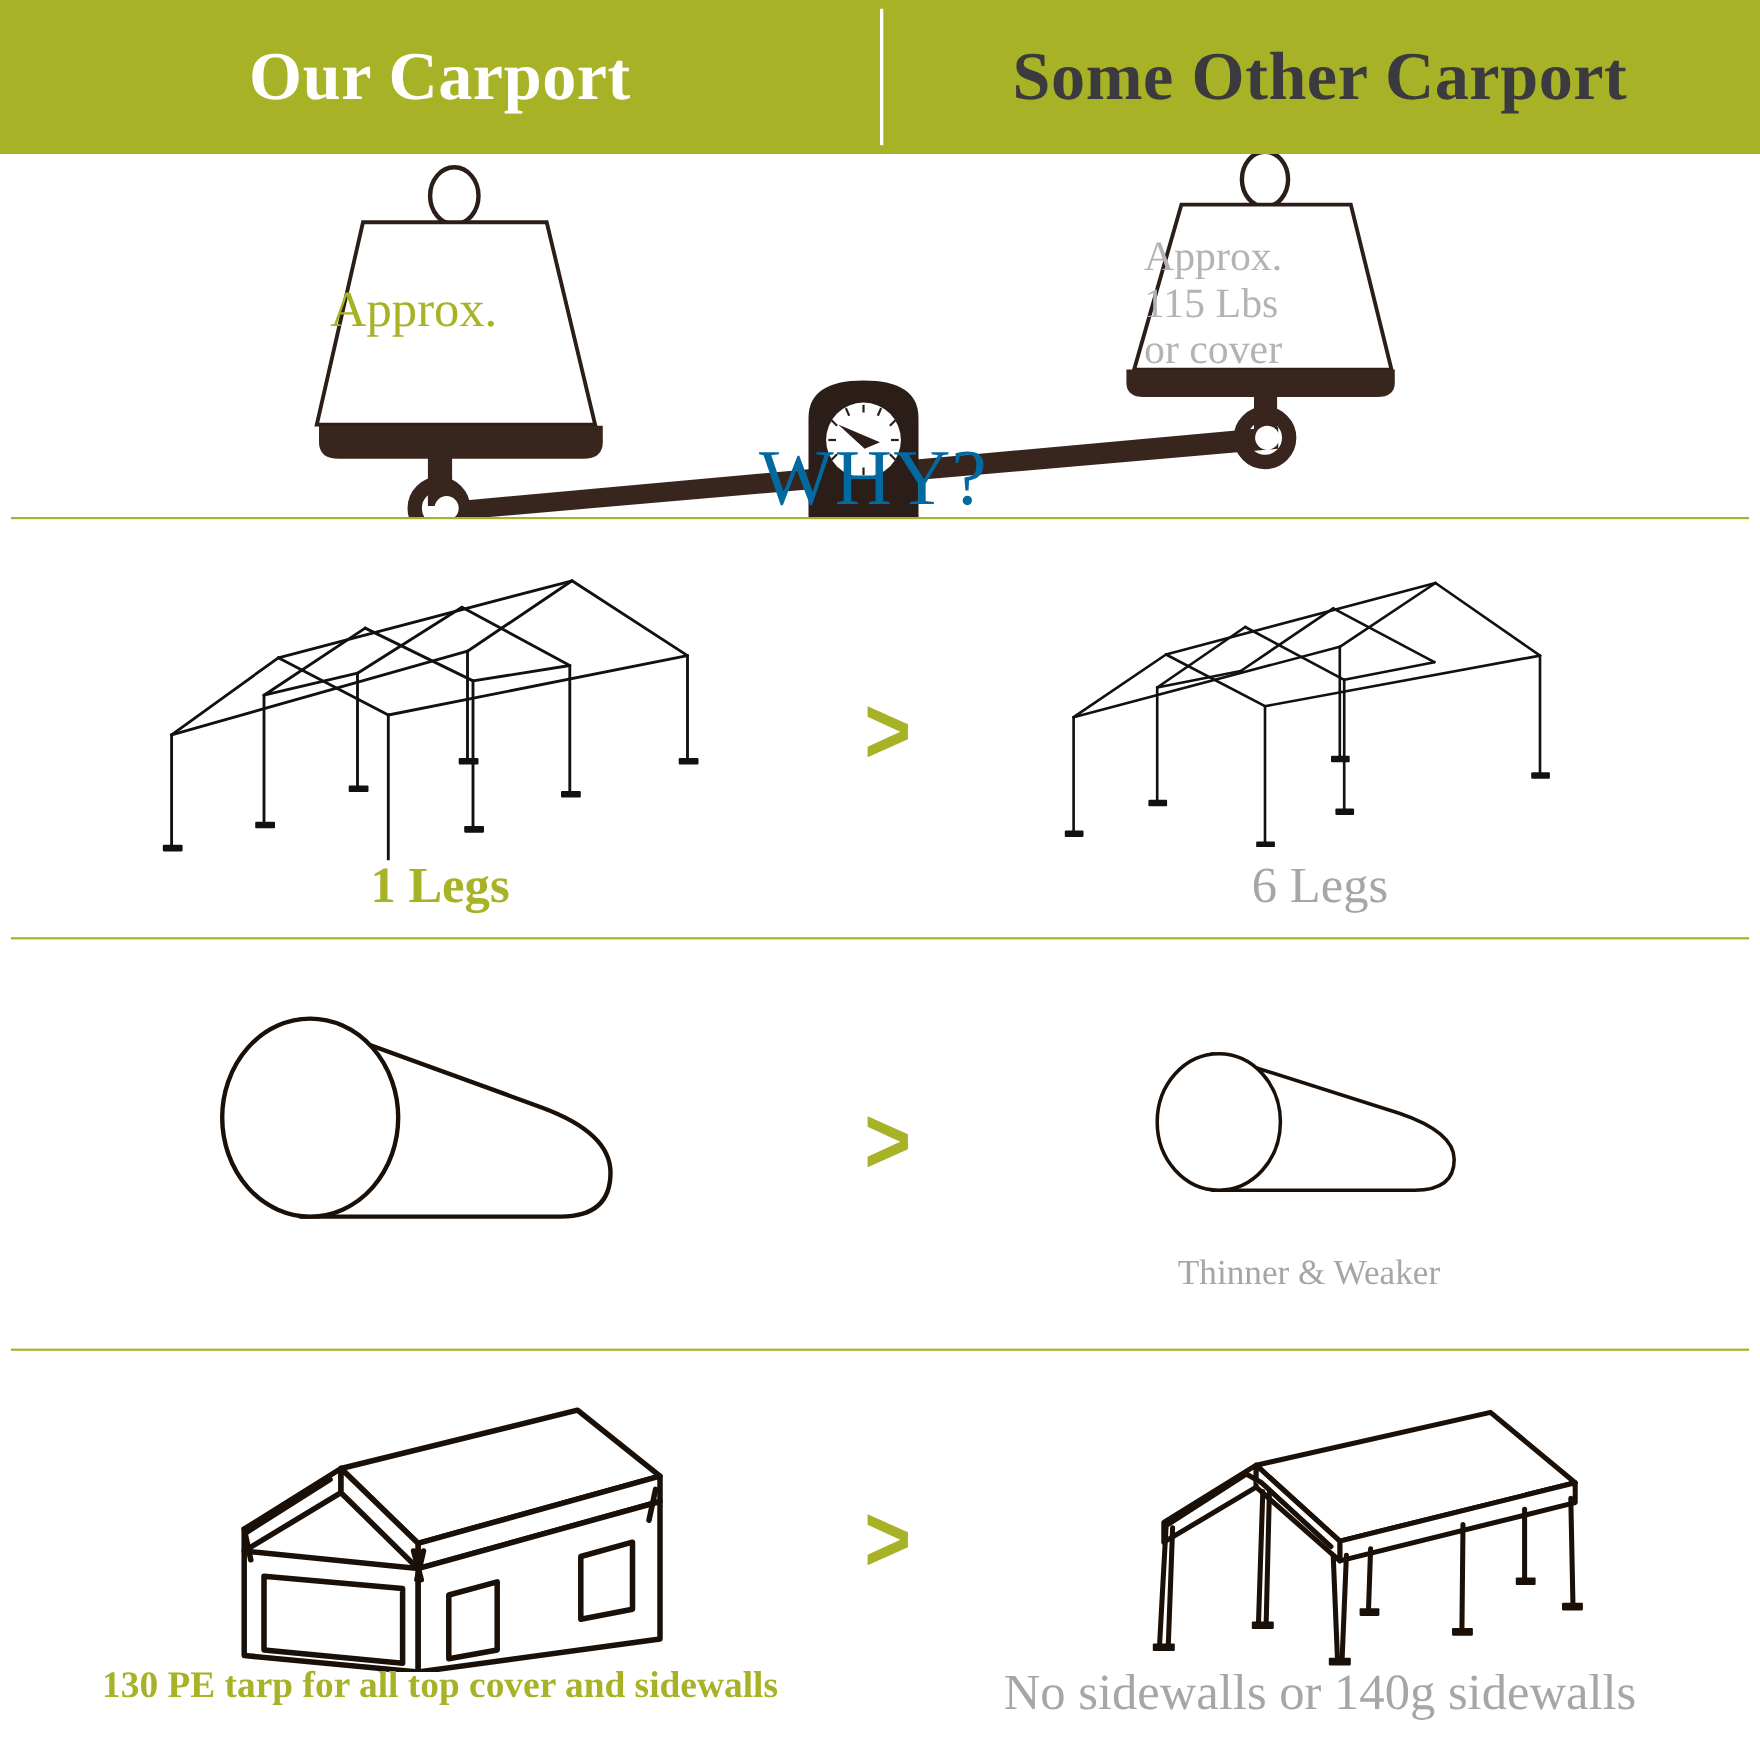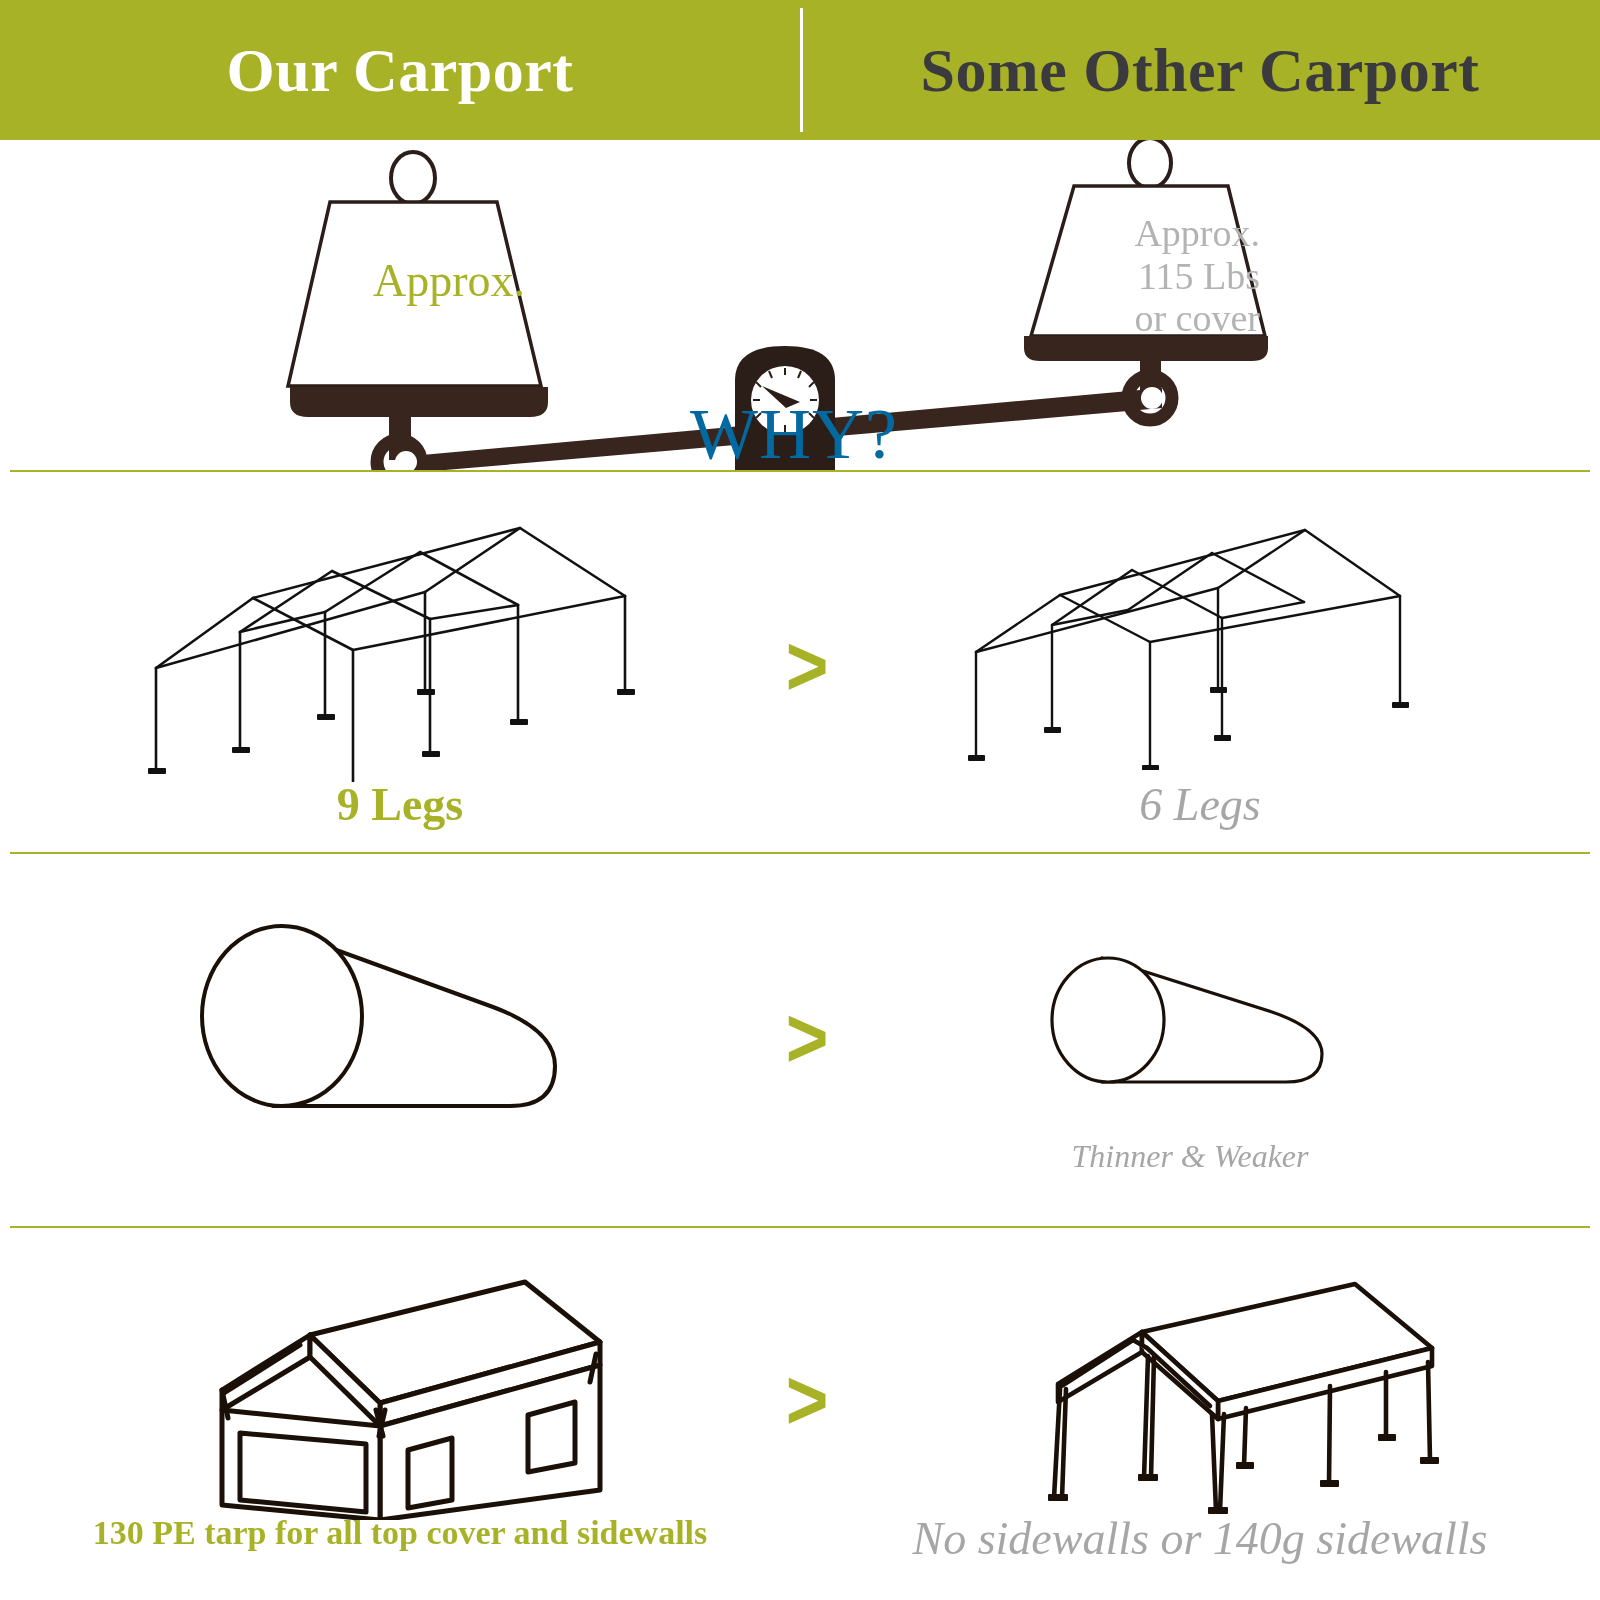--- a/index.html
+++ b/index.html
@@ -53,21 +53,21 @@
   .row-sep {
     position: absolute;
     left: 10px; width: 1580px; height: 2px;
     background: #a8b226;
   }
   .half {
     position: absolute;
     top: 0; height: 100%;
   }
   .half.left  { left: 0;    width: 800px; }
-  .half.right { left: 800px; width: 800px; font-style: italic; }
+  .half.right { left: 800px; width: 800px; }
 
   .gt-symbol {
     position: absolute;
     color: #a8b226;
     font-size: 86px;
     font-weight: 700;
     font-family: "Liberation Sans", sans-serif;
     line-height: 1;
     transform: scaleX(0.85);
   }
@@ -90,21 +90,21 @@
     left: 690px; top: 258px;
     color: #0369a1;
     font-size: 72px;
     font-weight: 400;
     line-height: 1;
     letter-spacing: 1px;
   }
 
   .weight-text {
     position: absolute;
-    text-align: right;
+    text-align: left;
     line-height: 1.12;
     pointer-events: none;
   }
   .weight-text.green { color: #a8b226; }
   .weight-text.gray  { color: #b3b3b3; }
 
   
   svg { display: block; }
   .svg-layer { position: absolute; left: 0; top: 0; }
 </style>
@@ -270,21 +270,21 @@
         <rect x="250" y="187" width="17" height="6" rx="1"></rect>
         <rect x="182" y="265" width="17" height="6" rx="1"></rect>
         <rect x="254" y="235" width="17" height="6" rx="1"></rect>
         <rect x="432" y="202" width="17" height="6" rx="1"></rect>
       </g>
     </svg>
 
     <div class="gt-symbol" style="left:782px; top:150px;">&gt;</div>
 
     <div class="half left">
-      <div class="caption green" style="top:310px; font-size:46px; font-weight:700;">9 Legs</div>
+      <div class="caption green" style="top:310px; font-size:46px; font-weight:700;">1 Legs</div>
     </div>
     <div class="half right">
       <div class="caption gray" style="top:310px; font-size:46px; font-weight:400;">6 Legs</div>
     </div>
   </div>
 
   <div class="row-sep" style="top:852px;"></div>
 
   <div class="row" id="row-tube" style="top:854px; height:372px;">
 

